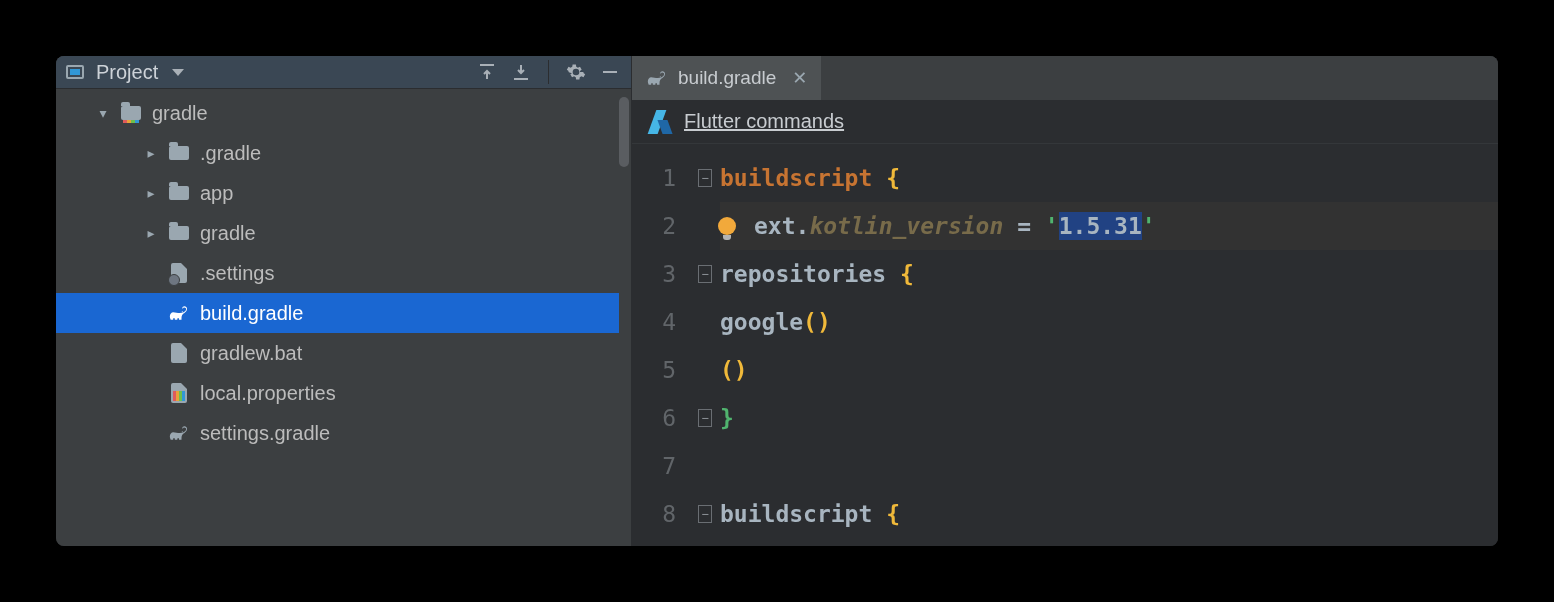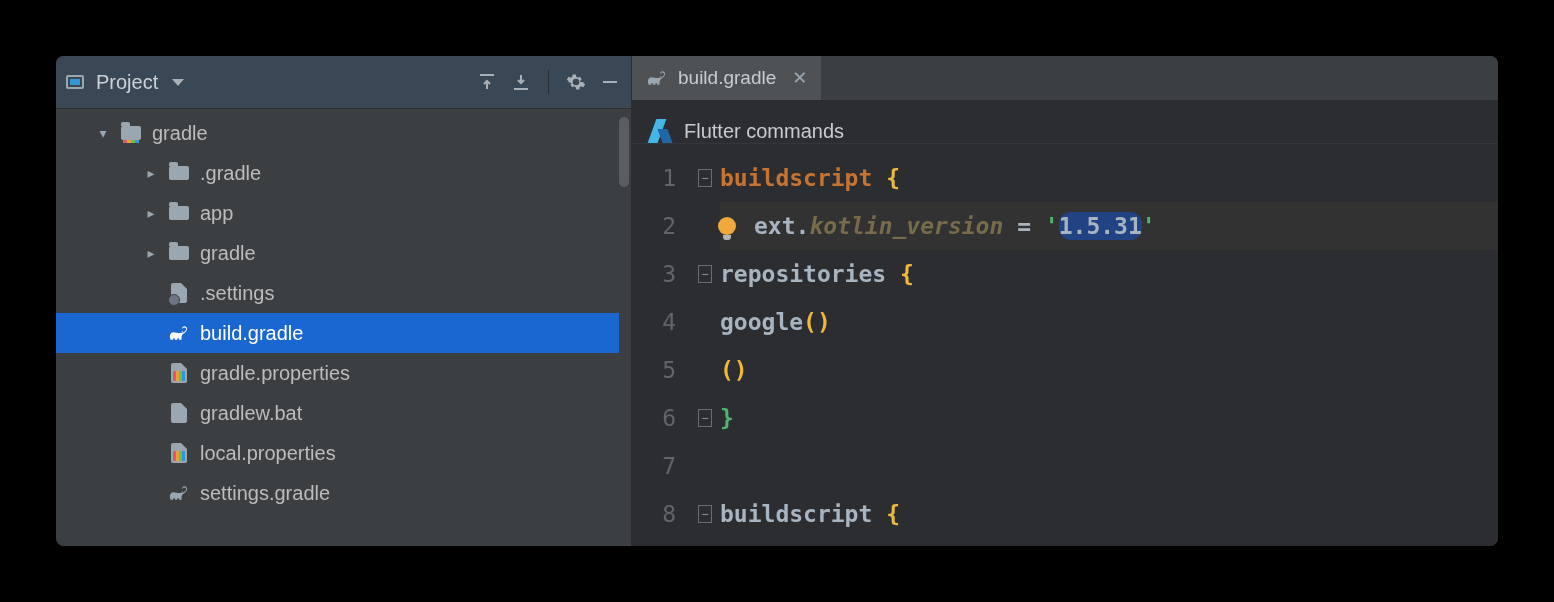--- a/index.html
+++ b/index.html
@@ -16,21 +16,21 @@
   }
   
   .sidebar {
     width: 576px;
     background: #3c3f41;
     display: flex;
     flex-direction: column;
     border-right: 1px solid #2b2d30;
   }
   .side-header {
-    height: 53px;
+    height: 33px;
     background: #3a4754;
     display: flex;
     align-items: center;
     padding: 0 8px 0 10px;
     gap: 8px;
     border-bottom: 1px solid #2b2d30;
   }
   .proj-icon {
     width: 18px; height: 14px;
     border: 2px solid #9aa7b0;
@@ -123,25 +123,25 @@
     display: flex; align-items: center; gap: 10px;
     padding: 0 14px;
     background: #4e5254;
     color: #c8ccd0;
     font-size: 19px;
   }
   .tab .close { color: #9aa7b0; font-size: 18px; margin-left: 6px; }
 
   .banner {
     height: 44px;
-    display: flex; align-items: flex-end; gap: 14px;
+    display: flex; align-items: center; gap: 14px;
     padding: 0 18px;
     background: #2b2d30;
     border-bottom: 1px solid #34373a;
-    color: #c8ccd0; font-size: 20px;
+    color: #c8ccd0; font-size: 20px; text-decoration: underline;
   }
   .flutter-ic { position: relative; width: 20px; height: 24px; }
   .flutter-ic .a, .flutter-ic .b { position: absolute; background: #46b6e6; }
   .flutter-ic .a { width: 10px; height: 24px; transform: skewX(-20deg); left: 2px; }
   .flutter-ic .b { width: 10px; height: 14px; transform: skewX(20deg); right: 0; bottom: 0; background: #1f67a6; }
 
   .codearea { flex: 1; display: flex; font-family: ui-monospace, Menlo, Consolas, monospace; font-size: 23px; overflow: hidden; }
   .gutter-nums { width: 58px; text-align: right; color: #616569; padding-top: 10px; }
   .gutter-nums div { height: 48px; line-height: 48px; padding-right: 14px; }
   .gutter-fold { width: 30px; padding-top: 10px; position: relative; }
@@ -168,21 +168,21 @@
   .bulb::after { content: ""; position: absolute; left: 5px; bottom: -5px; width: 8px; height: 5px; background: #b3b3b3; border-radius: 0 0 3px 3px; }
 
   
   .c-kw   { color: #c77432; }
   .c-id   { color: #a8b5c0; }
   .c-fn   { color: #a8b5c0; text-align: center; }
   .c-br   { color: #f0b93a; }
   .c-br2  { color: #50b36e; }
   .c-eq   { color: #a8b5c0; }
   .c-str  { color: #50b36e; }
-  .c-sel  { background: #214283; color: #a8b5c0; padding: 1px 0; border-radius: 12px; }
+  .c-sel  { background: #214283; color: #a8b5c0; padding: 1px 0; }
   .c-liti { color: #786b4a; font-style: italic; }
 </style>
 </head>
 <body>
 
 <div class="window">
 
   <div class="sidebar">
     <div class="side-header">
       <div class="proj-icon"></div>
@@ -250,27 +250,20 @@
             <span class="lbl">.settings</span>
           </div>
           <div class="node sel" style="--ind: 88px;">
             <span class="chev"></span>
             <span class="ic gradle">
               <svg width="20" height="16" viewBox="0 0 24 18" fill="currentColor">
                 <path d="M21 2c-2-2-5-1-5 1 0 1 1 1 1 0 0-1 2-1 3 0 2 2-1 6-7 6-3 0-5-1-8-1-2 0-4 2-4 5 0 2 1 4 1 4h3c0-1 0-2 1-2s1 1 1 2h3c0-1 0-2 1-2s1 1 1 2h3c0-3 0-5 2-7 3-2 6-5 4-8zM16 8c-1 0-1-1 0-1s1 1 0 1z"></path>
               </svg>
             </span>
             <span class="lbl">build.gradle</span>
-          </div>
-          <div class="node" style="--ind: 88px;">
-            <span class="chev"></span>
-            <span class="ic">
-              <span class="file bars"></span>
-            </span>
-            <span class="lbl">gradle.properties</span>
           </div>
           <div class="node" style="--ind: 88px;">
             <span class="chev"></span>
             <span class="ic">
               <span class="file"></span>
             </span>
             <span class="lbl">gradlew.bat</span>
           </div>
           <div class="node" style="--ind: 88px;">
             <span class="chev"></span>

